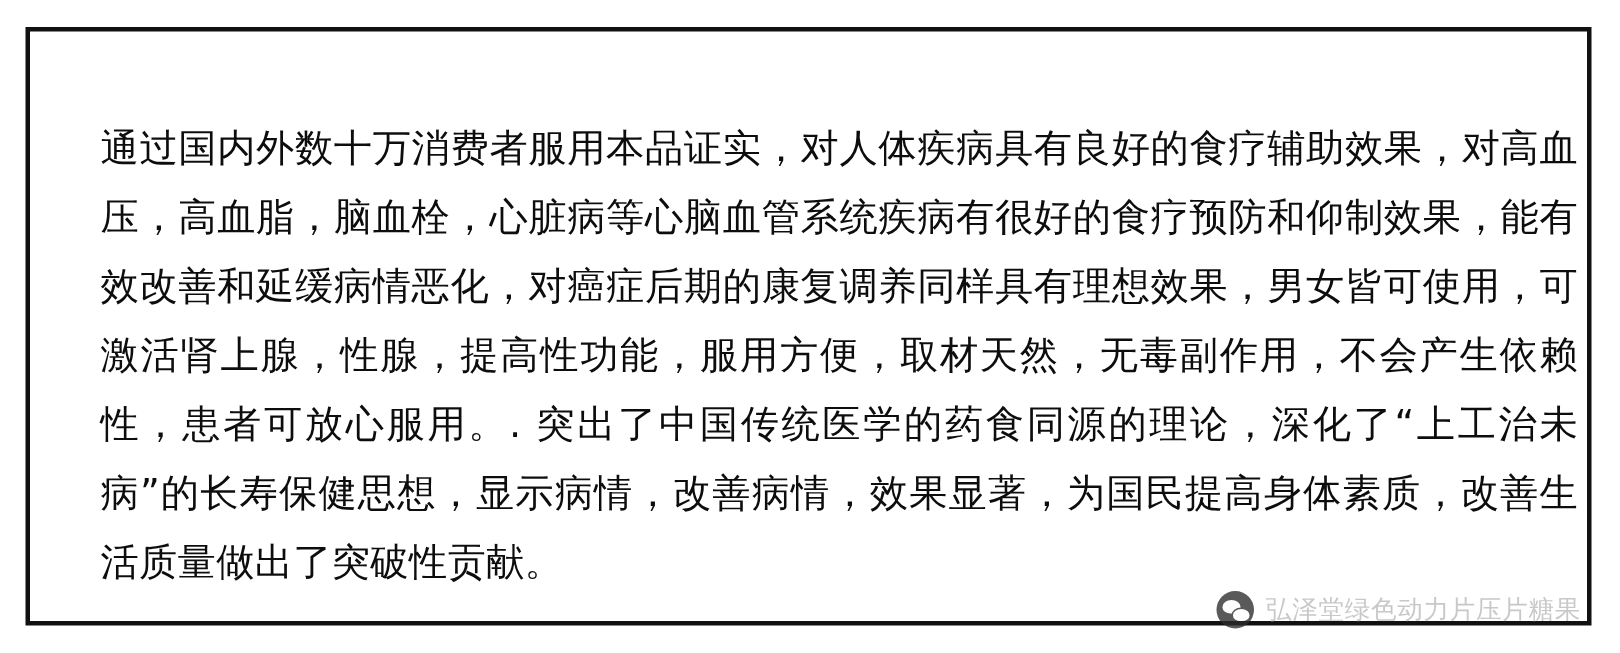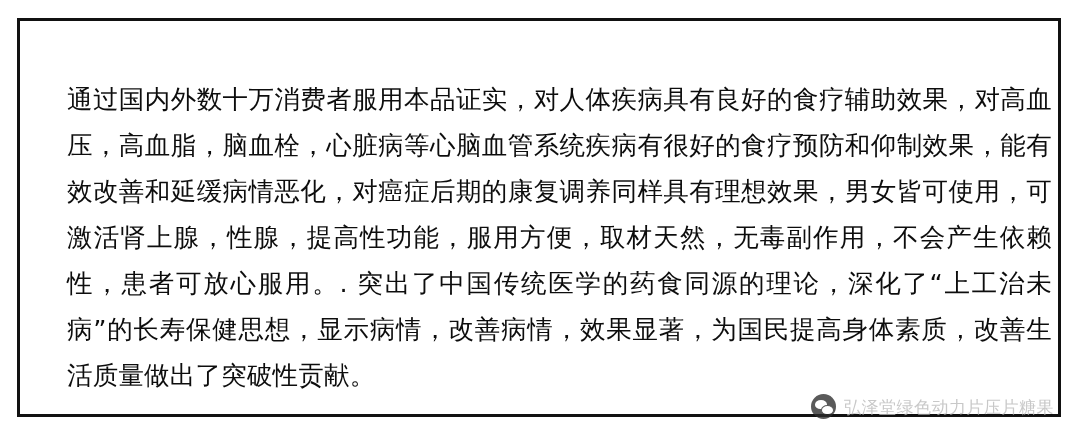--- a/index.html
+++ b/index.html
@@ -46,21 +46,21 @@
     text-justify: inter-ideograph;
     font-family: "DejaVu Sans", "Liberation Sans", sans-serif;
     white-space: normal;
     word-break: break-all;
   }
   .watermark {
     position: absolute;
     right: 26px;
     bottom: 16px;
     display: flex;
-    align-items: flex-end;
+    align-items: center;
     gap: 8px;
     opacity: 0.78;
   }
   .wechat-badge {
     width: 25px;
     height: 25px;
     border-radius: 50%;
     background: #2c2c2c;
     position: relative;
     flex: 0 0 auto;

